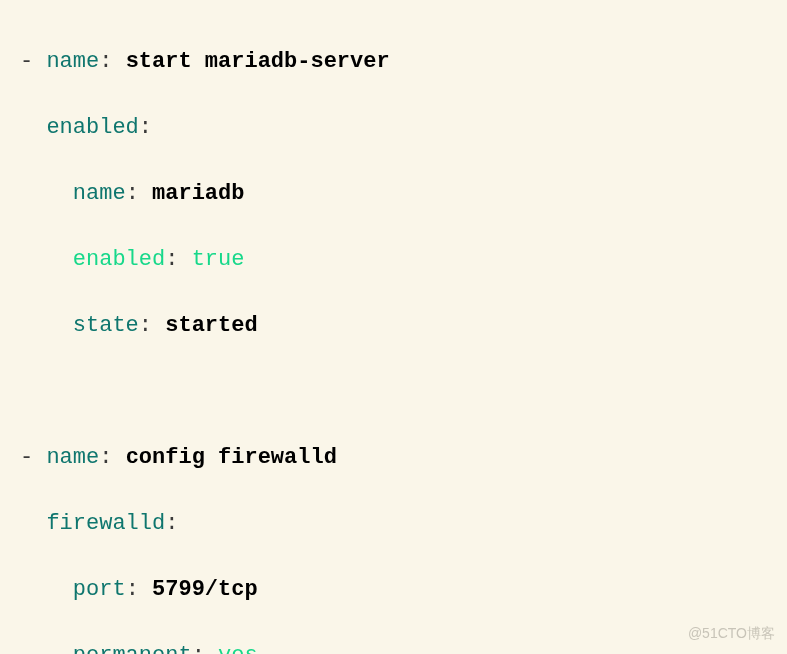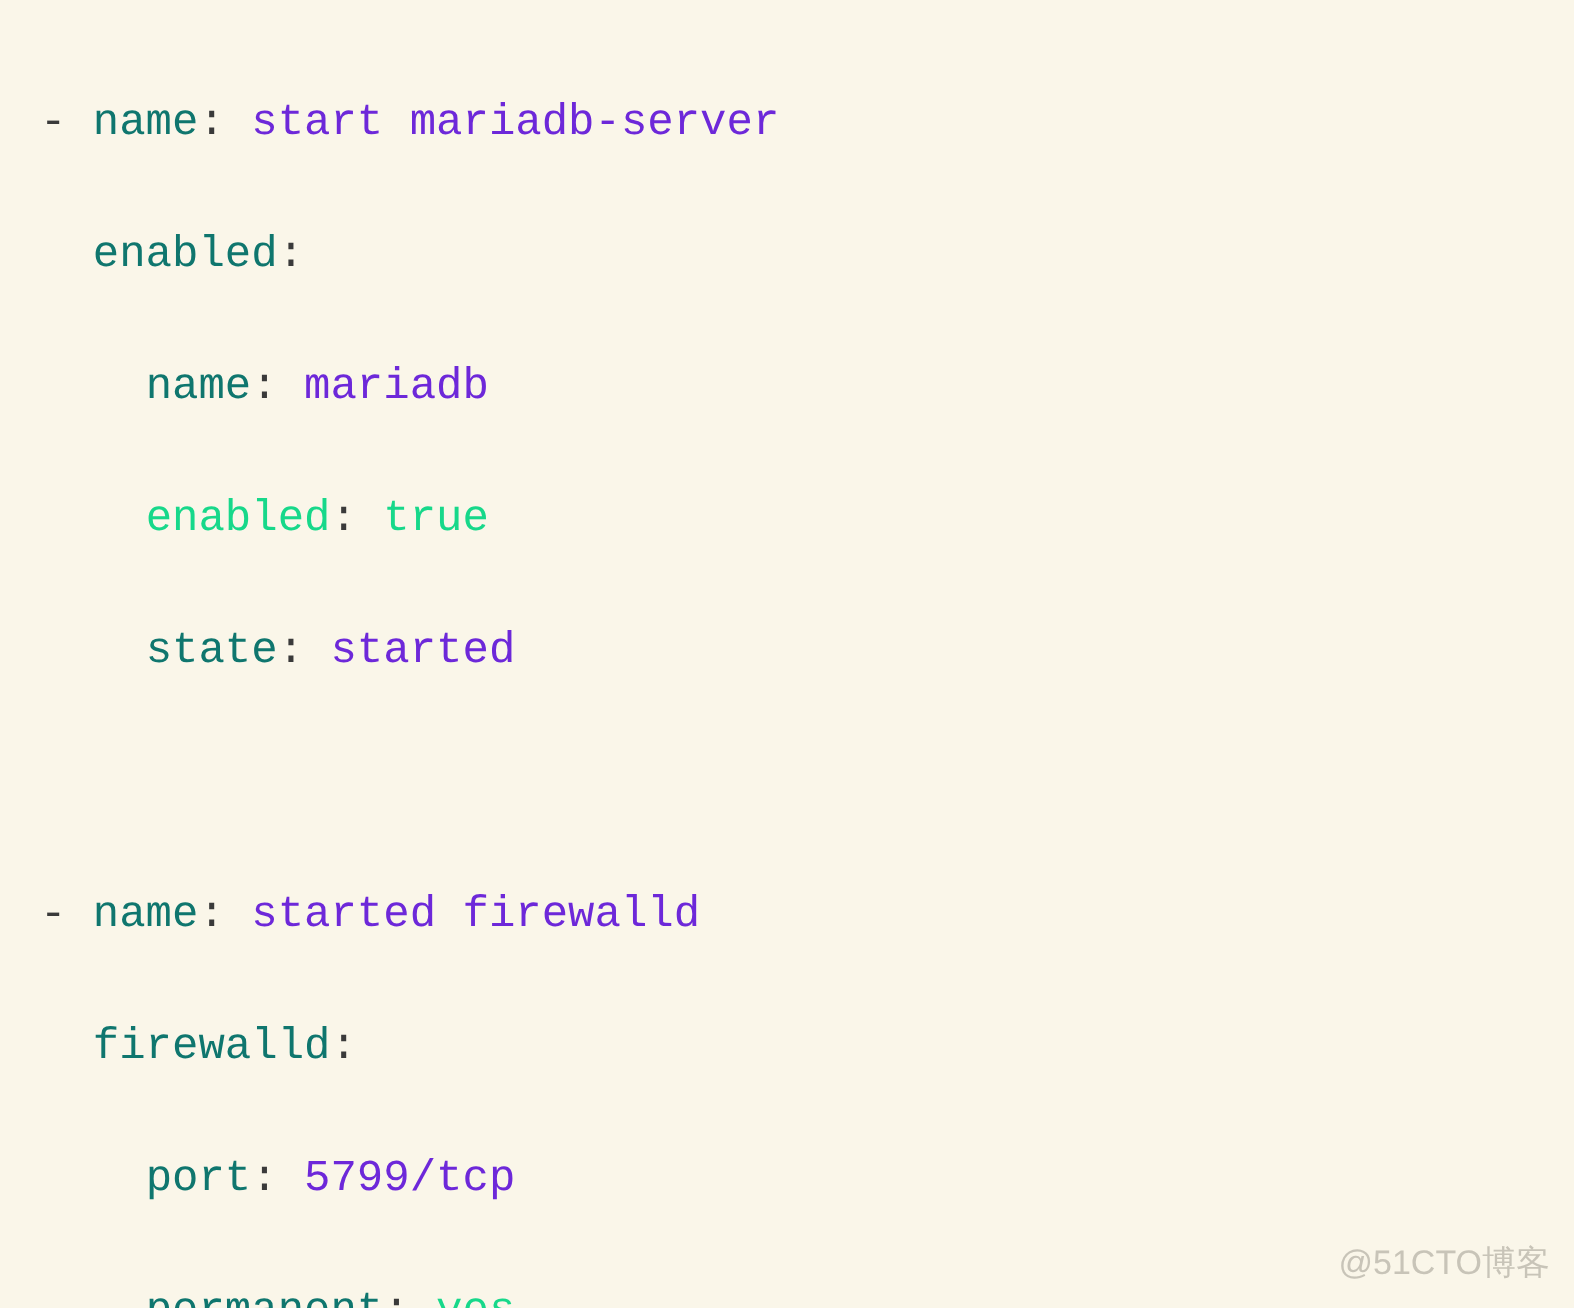--- a/index.html
+++ b/index.html
@@ -21,48 +21,49 @@
     .code-block {
       white-space: pre;
     }
     .line {
       display: block;
     }
     .key {
       color: #0f766e;
     }
     .value {
-      color: #6d28d9;
+      color: #000000;
+      font-weight: bold;
     }
     .highlight-key {
       color: #17d88a;
     }
     .highlight-value {
       color: #17d88a;
     }
     .watermark {
       position: absolute;
       bottom: 10px;
       right: 12px;
       color: #c8c4b8;
-      font-size: 17px;
+      font-size: 14px;
       font-family: sans-serif;
     }
   </style>
 </head>
 <body>
 
 <div class="code-block">
 <span class="line"><span>-</span> <span class="key">name</span>: <span class="value">start mariadb-server</span></span>
 <span class="line">  <span class="key">enabled</span>:</span>
 <span class="line">    <span class="key">name</span>: <span class="value">mariadb</span></span>
 <span class="line">    <span class="highlight-key">enabled</span>: <span class="highlight-value">true</span></span>
 <span class="line">    <span class="key">state</span>: <span class="value">started</span></span>
 <span class="line"> </span>
-<span class="line"><span>-</span> <span class="key">name</span>: <span class="value">started firewalld</span></span>
+<span class="line"><span>-</span> <span class="key">name</span>: <span class="value">config firewalld</span></span>
 <span class="line">  <span class="key">firewalld</span>:</span>
 <span class="line">    <span class="key">port</span>: <span class="value">5799/tcp</span></span>
 <span class="line">    <span class="key">permanent</span>: <span class="highlight-value">yes</span></span>
 
 
 
 
 
 
 

